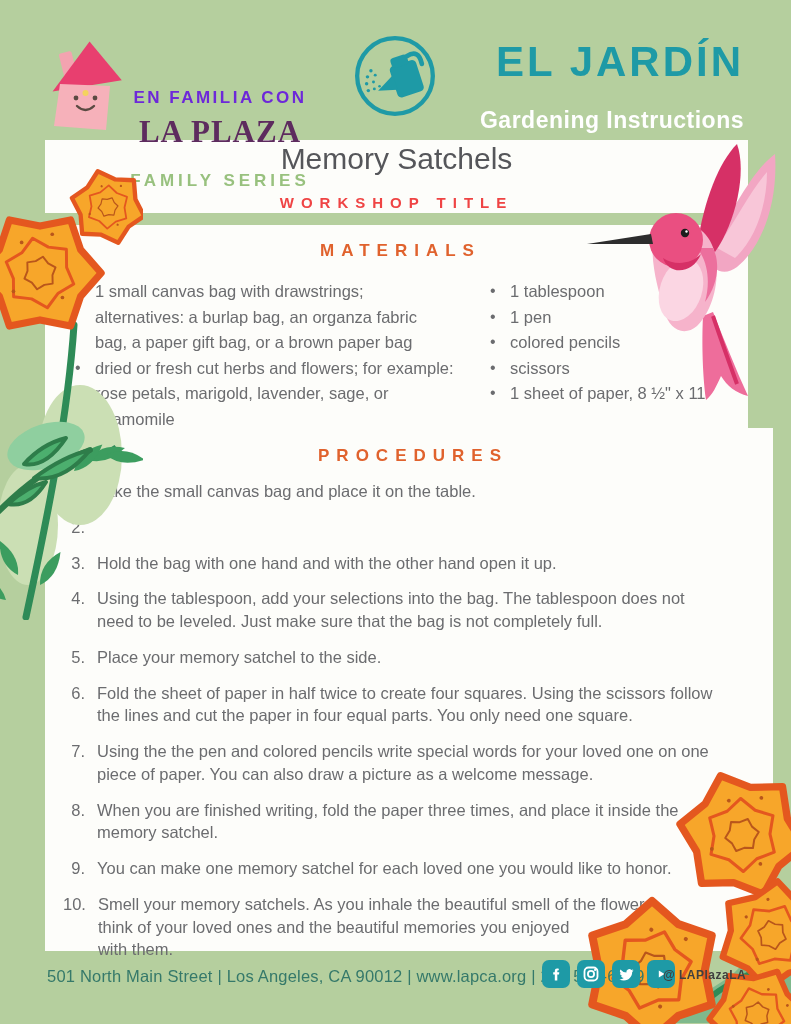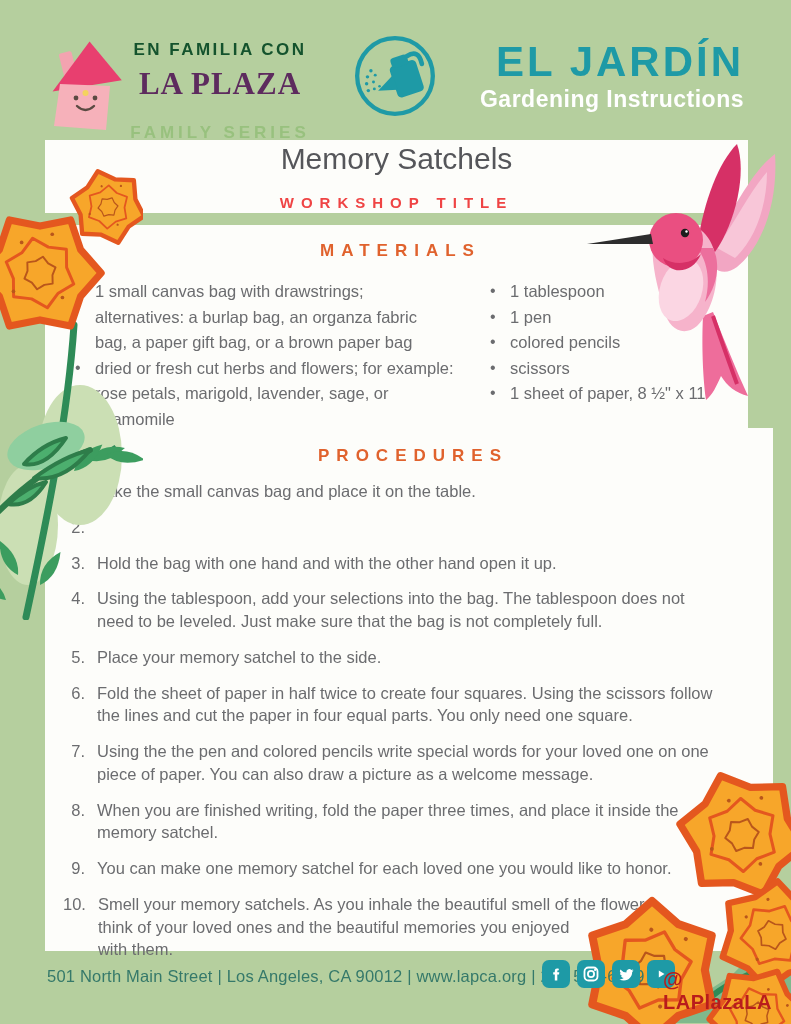--- a/index.html
+++ b/index.html
@@ -17,31 +17,31 @@
   .box {
     position:absolute;
     background:#fdfdfa;
     z-index:1;
   }
   
   .logo-left {
     position:absolute; left:115px; top:40px; width:210px;
     display:flex; flex-direction:column; align-items:center; z-index:2;
   }
-  .program-line { color:#14532d; font-size:17px; font-weight:bold; letter-spacing:2.5px; }
+  .program-line { color:#6d28d9; font-size:17px; font-weight:bold; letter-spacing:2.5px;margin-top:48px; }
   .brand-line   { color:#5d2b5e; font-size:31px; font-weight:bold; font-family:"Liberation Serif", serif; letter-spacing:1px; margin-top:6px; }
   .series-line  { color:#98c17e; font-size:17px; font-weight:bold; letter-spacing:4px; margin-top:21px; }
   .house-svg { position:absolute; left:48px; top:36px; z-index:2; }
   .can-svg   { position:absolute; left:352px; top:33px; z-index:2; }
   .header-right {
     position:absolute; left:448px; top:38px; width:296px;
     text-align:right; z-index:2;
   }
   .jardin-title { color:#1e9aa6; font-size:42px; font-weight:bold; letter-spacing:3px;text-align:right; }
-  .jardin-sub   { color:#ffffff; font-size:23px; font-weight:bold; letter-spacing:0.5px; margin-top:0; }
+  .jardin-sub   { color:#ffffff; font-size:23px; font-weight:bold; letter-spacing:0.5px; margin-top:21px; }
   
   .title-box { left:45px; top:140px; width:703px; height:73px; text-align:center; padding-top:2px; }
   .workshop-title { color:#55565a; font-size:30px; }
   .workshop-label { color:#ef4444; font-size:15px; font-weight:bold; letter-spacing:7px; margin-top:18px; }
   
   .materials-box { left:45px; top:225px; width:703px; height:206px; padding:16px 20px 0 28px; }
   .section-heading { color:#e0622d; font-size:17px; font-weight:bold; letter-spacing:7px; text-align:center; }
   .mat-cols { display:flex; margin-top:18px; }
   .mat-col-left  { width:420px; }
   .mat-col-right { width:250px; margin-left:12px; }
@@ -68,21 +68,21 @@
   .social-row {
     position:absolute; left:542px; top:960px; z-index:7;
     display:flex; gap:7px;
   }
   .social-btn {
     width:28px; height:28px; border-radius:7px; background:#1e9aa6;
     display:flex; align-items:center; justify-content:center;
   }
   .footer-handle {
     position:absolute; left:663px; top:968px; z-index:7;
-    color:#b91c1c; font-size:20px; font-weight:bold; letter-spacing:0.5px;
+    color:#404040; font-size:12px; font-weight:bold; letter-spacing:0.5px;
   }
   
   .deco { position:absolute; z-index:5; pointer-events:none; }
   .deco-marigold-tl { left:-12px; top:155px; }
   .deco-sprig       { left:-6px;  top:416px; }
   .deco-bird        { left:585px; top:140px; }
   .deco-marigold-br { left:582px; top:765px; }
 </style>
 </head>
 <body>

